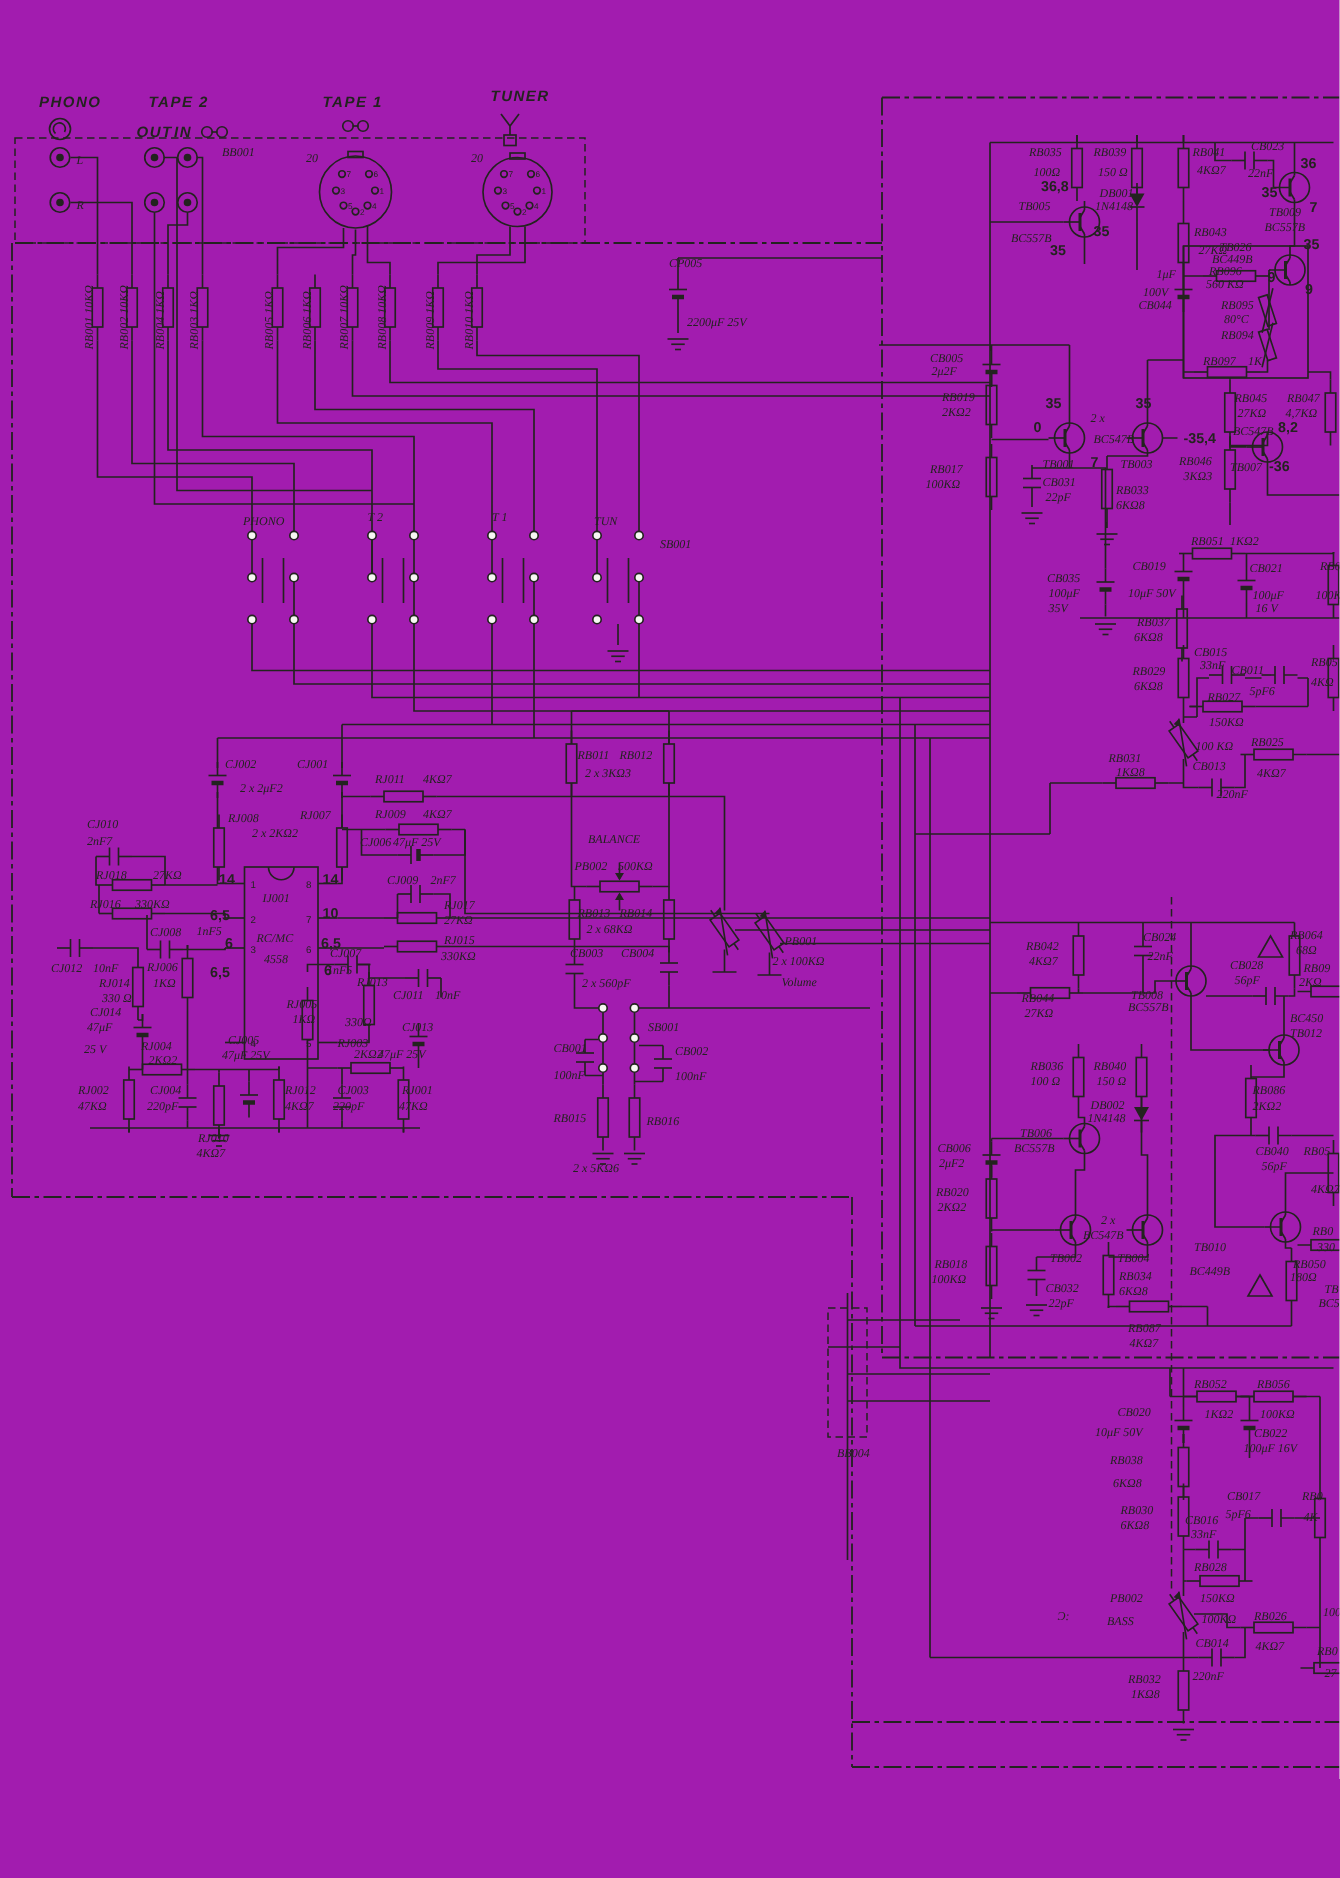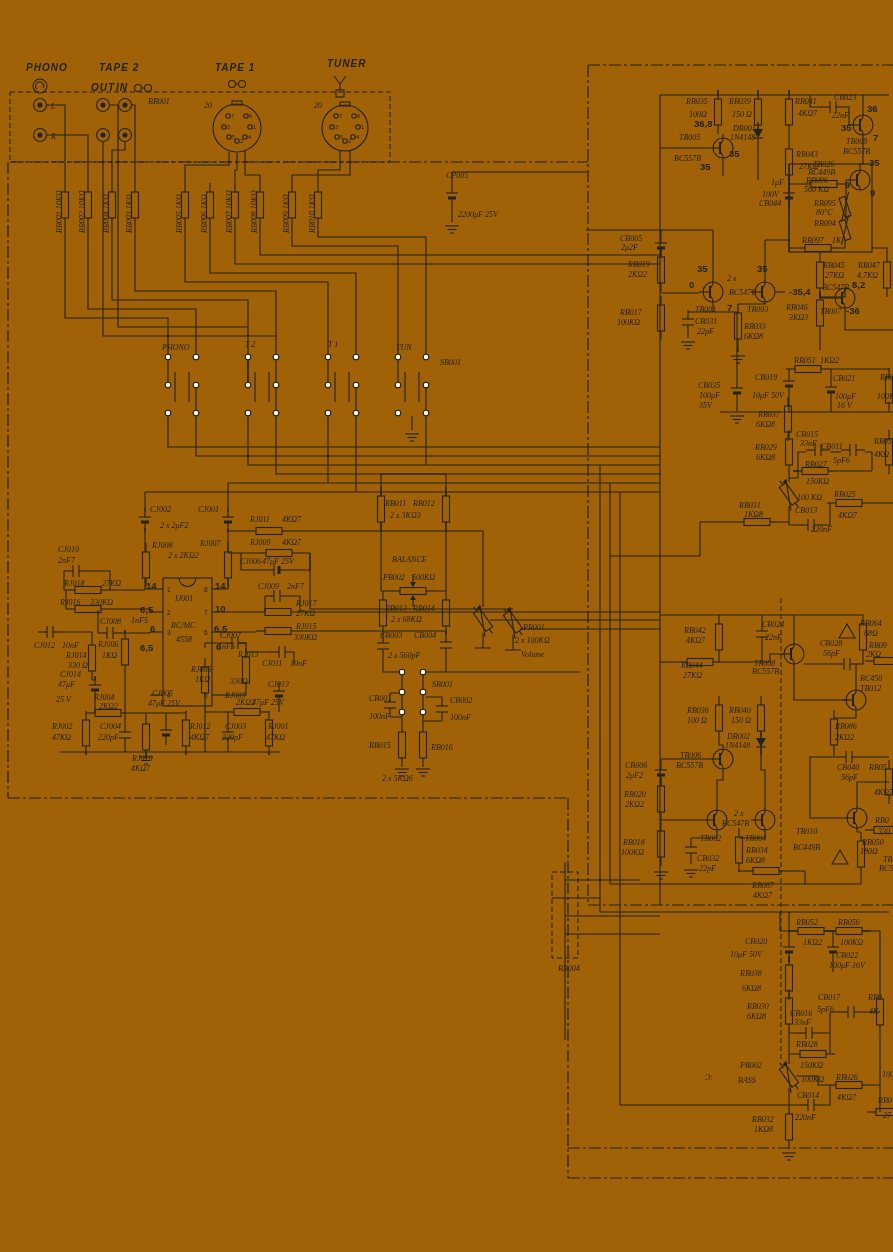--- a/index.html
+++ b/index.html
@@ -1,16 +1,16 @@
 <!DOCTYPE html>
 <html><head>
 <meta charset="utf-8">
 <style>
   html,body{margin:0;padding:0;background:#e8e8e4;}
-  #page{position:relative;width:893px;height:1252px;background:#a16207;overflow:hidden;}
+  #page{position:relative;width:893px;height:1252px;background:#a21caf;overflow:hidden;}
   svg{position:absolute;left:0;top:0;}
   text{font-family:"Liberation Serif",serif;font-style:italic;font-size:8px;fill:#23231f;}
   text.hd{font-family:"Liberation Sans",sans-serif;font-weight:bold;font-size:10px;letter-spacing:1px;}
   text.v{font-family:"Liberation Sans",sans-serif;font-style:normal;font-weight:bold;font-size:9.5px;}
   text.p5{font-family:"Liberation Sans",sans-serif;font-style:normal;font-size:5.5px;}
   text.p6{font-family:"Liberation Sans",sans-serif;font-style:normal;font-size:6.5px;}
 </style>
 </head>
 <body>
 

